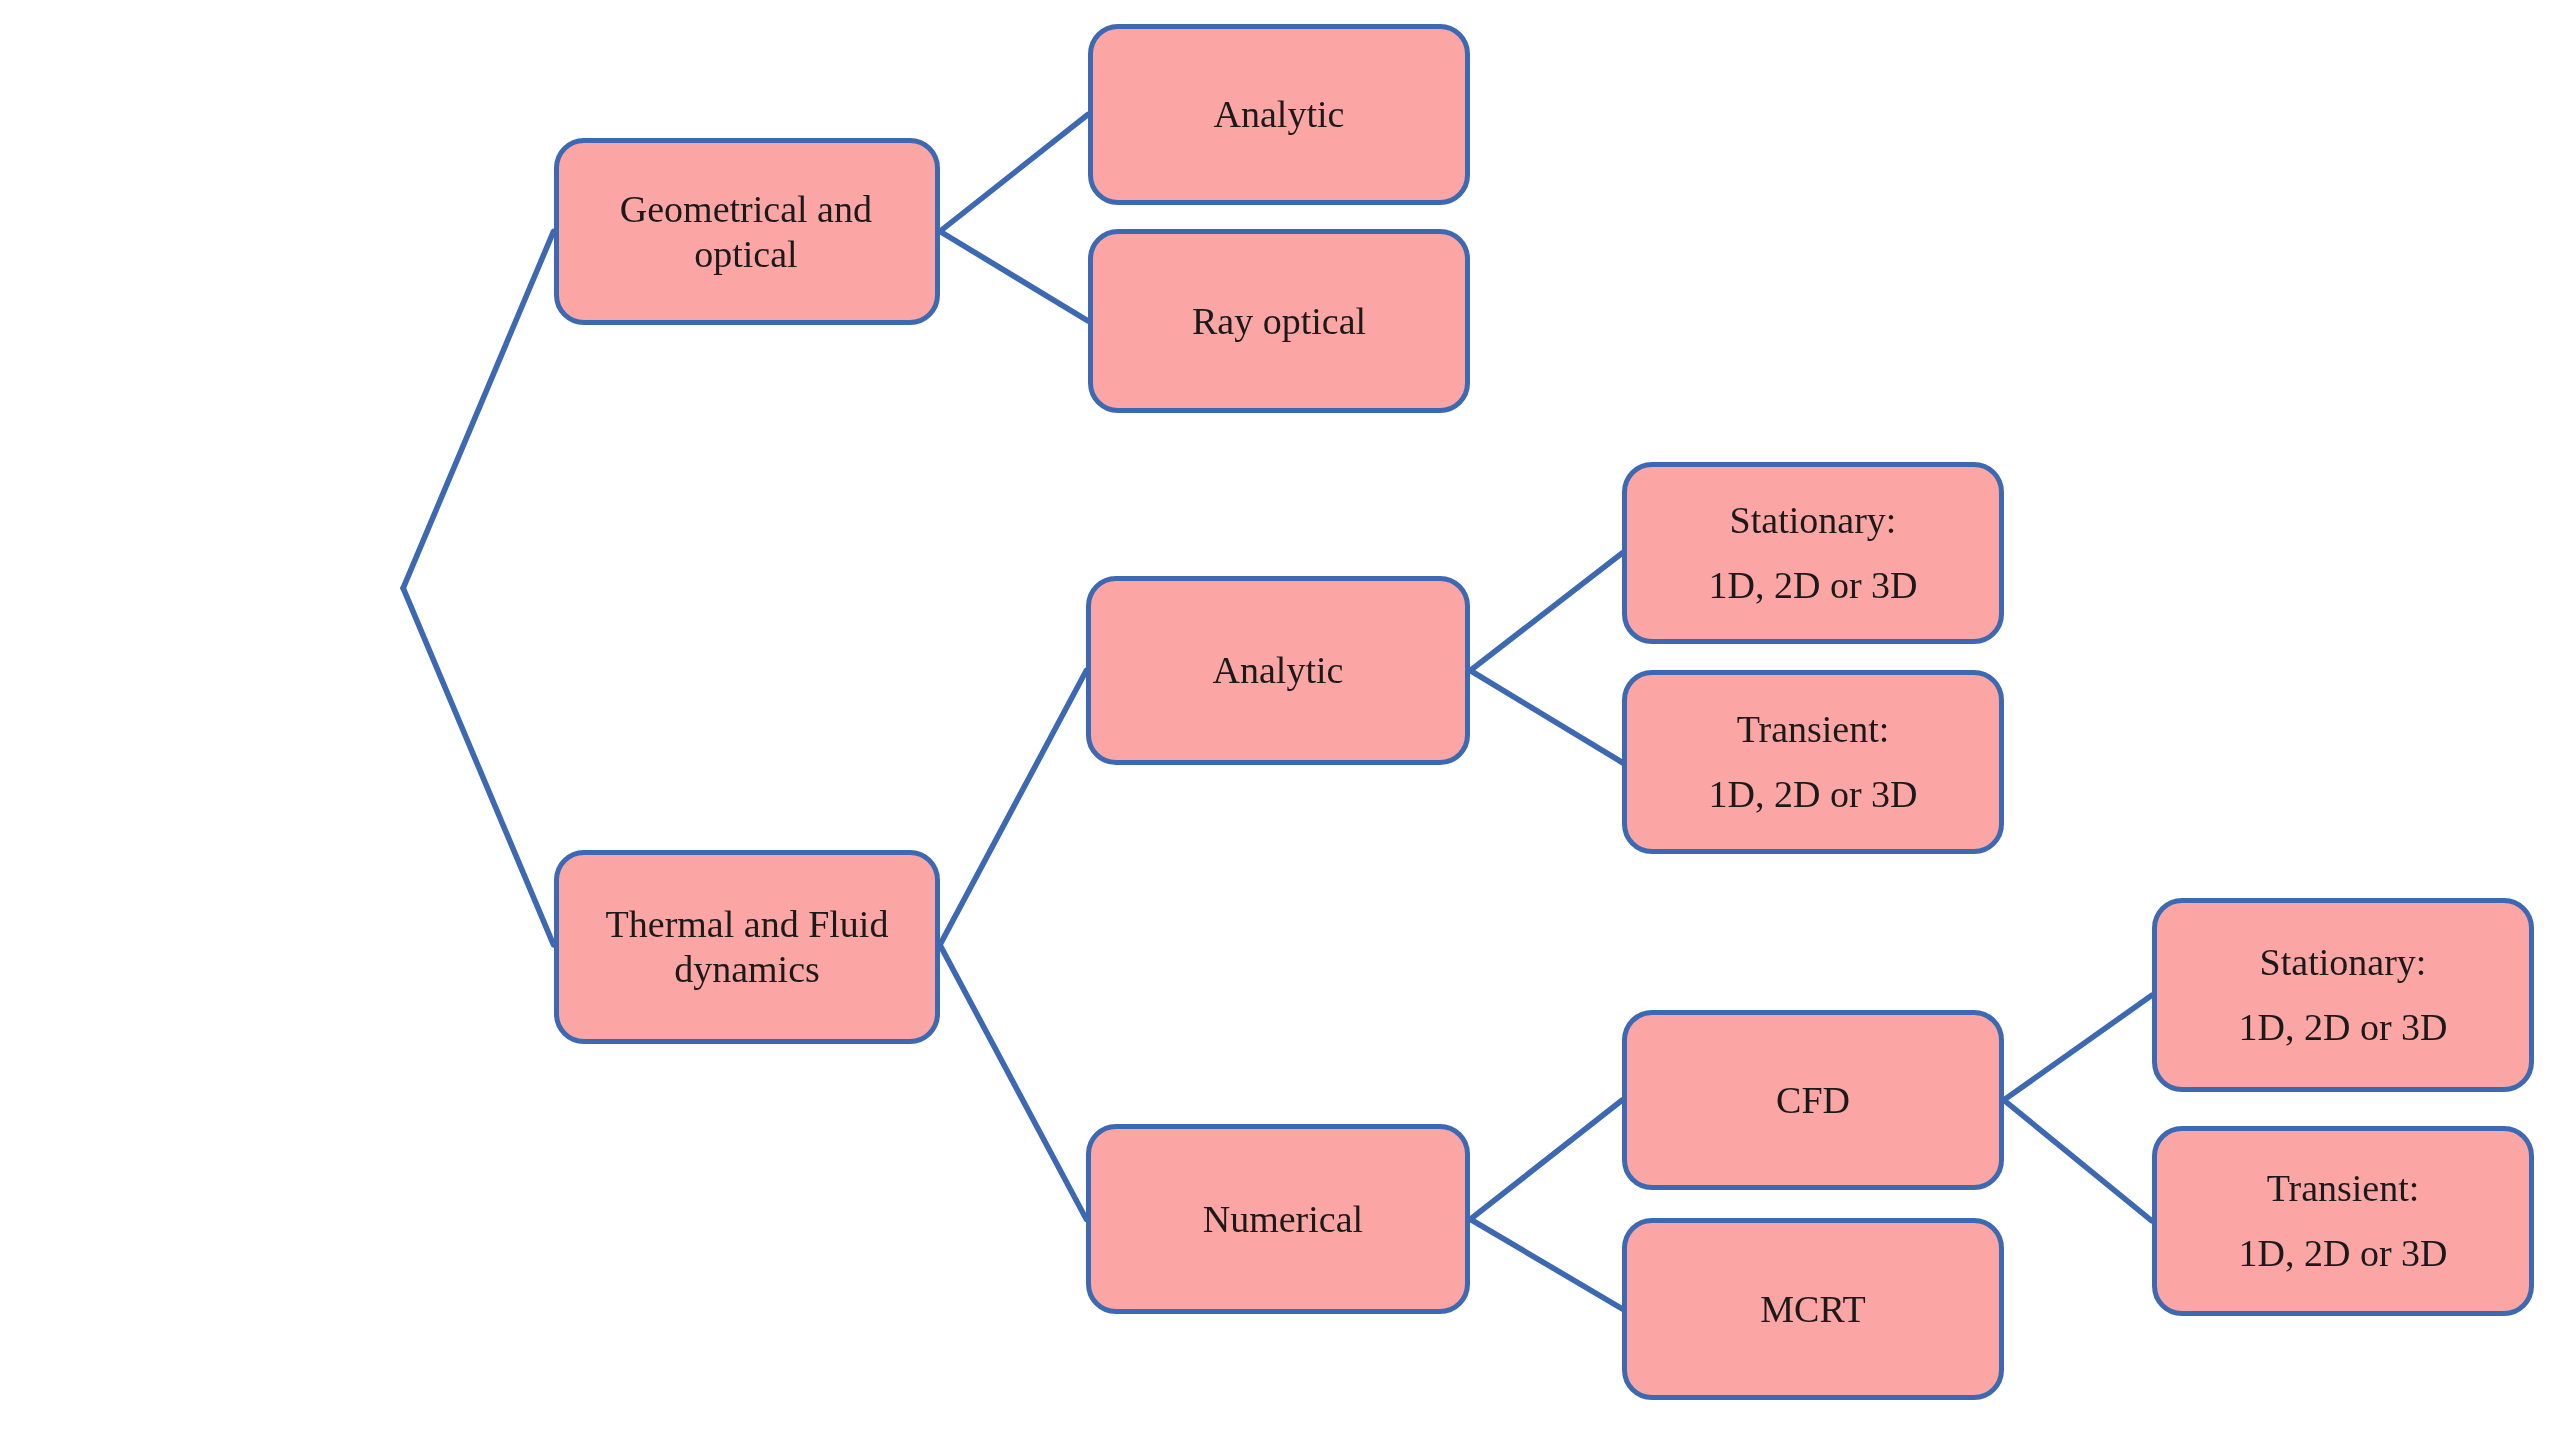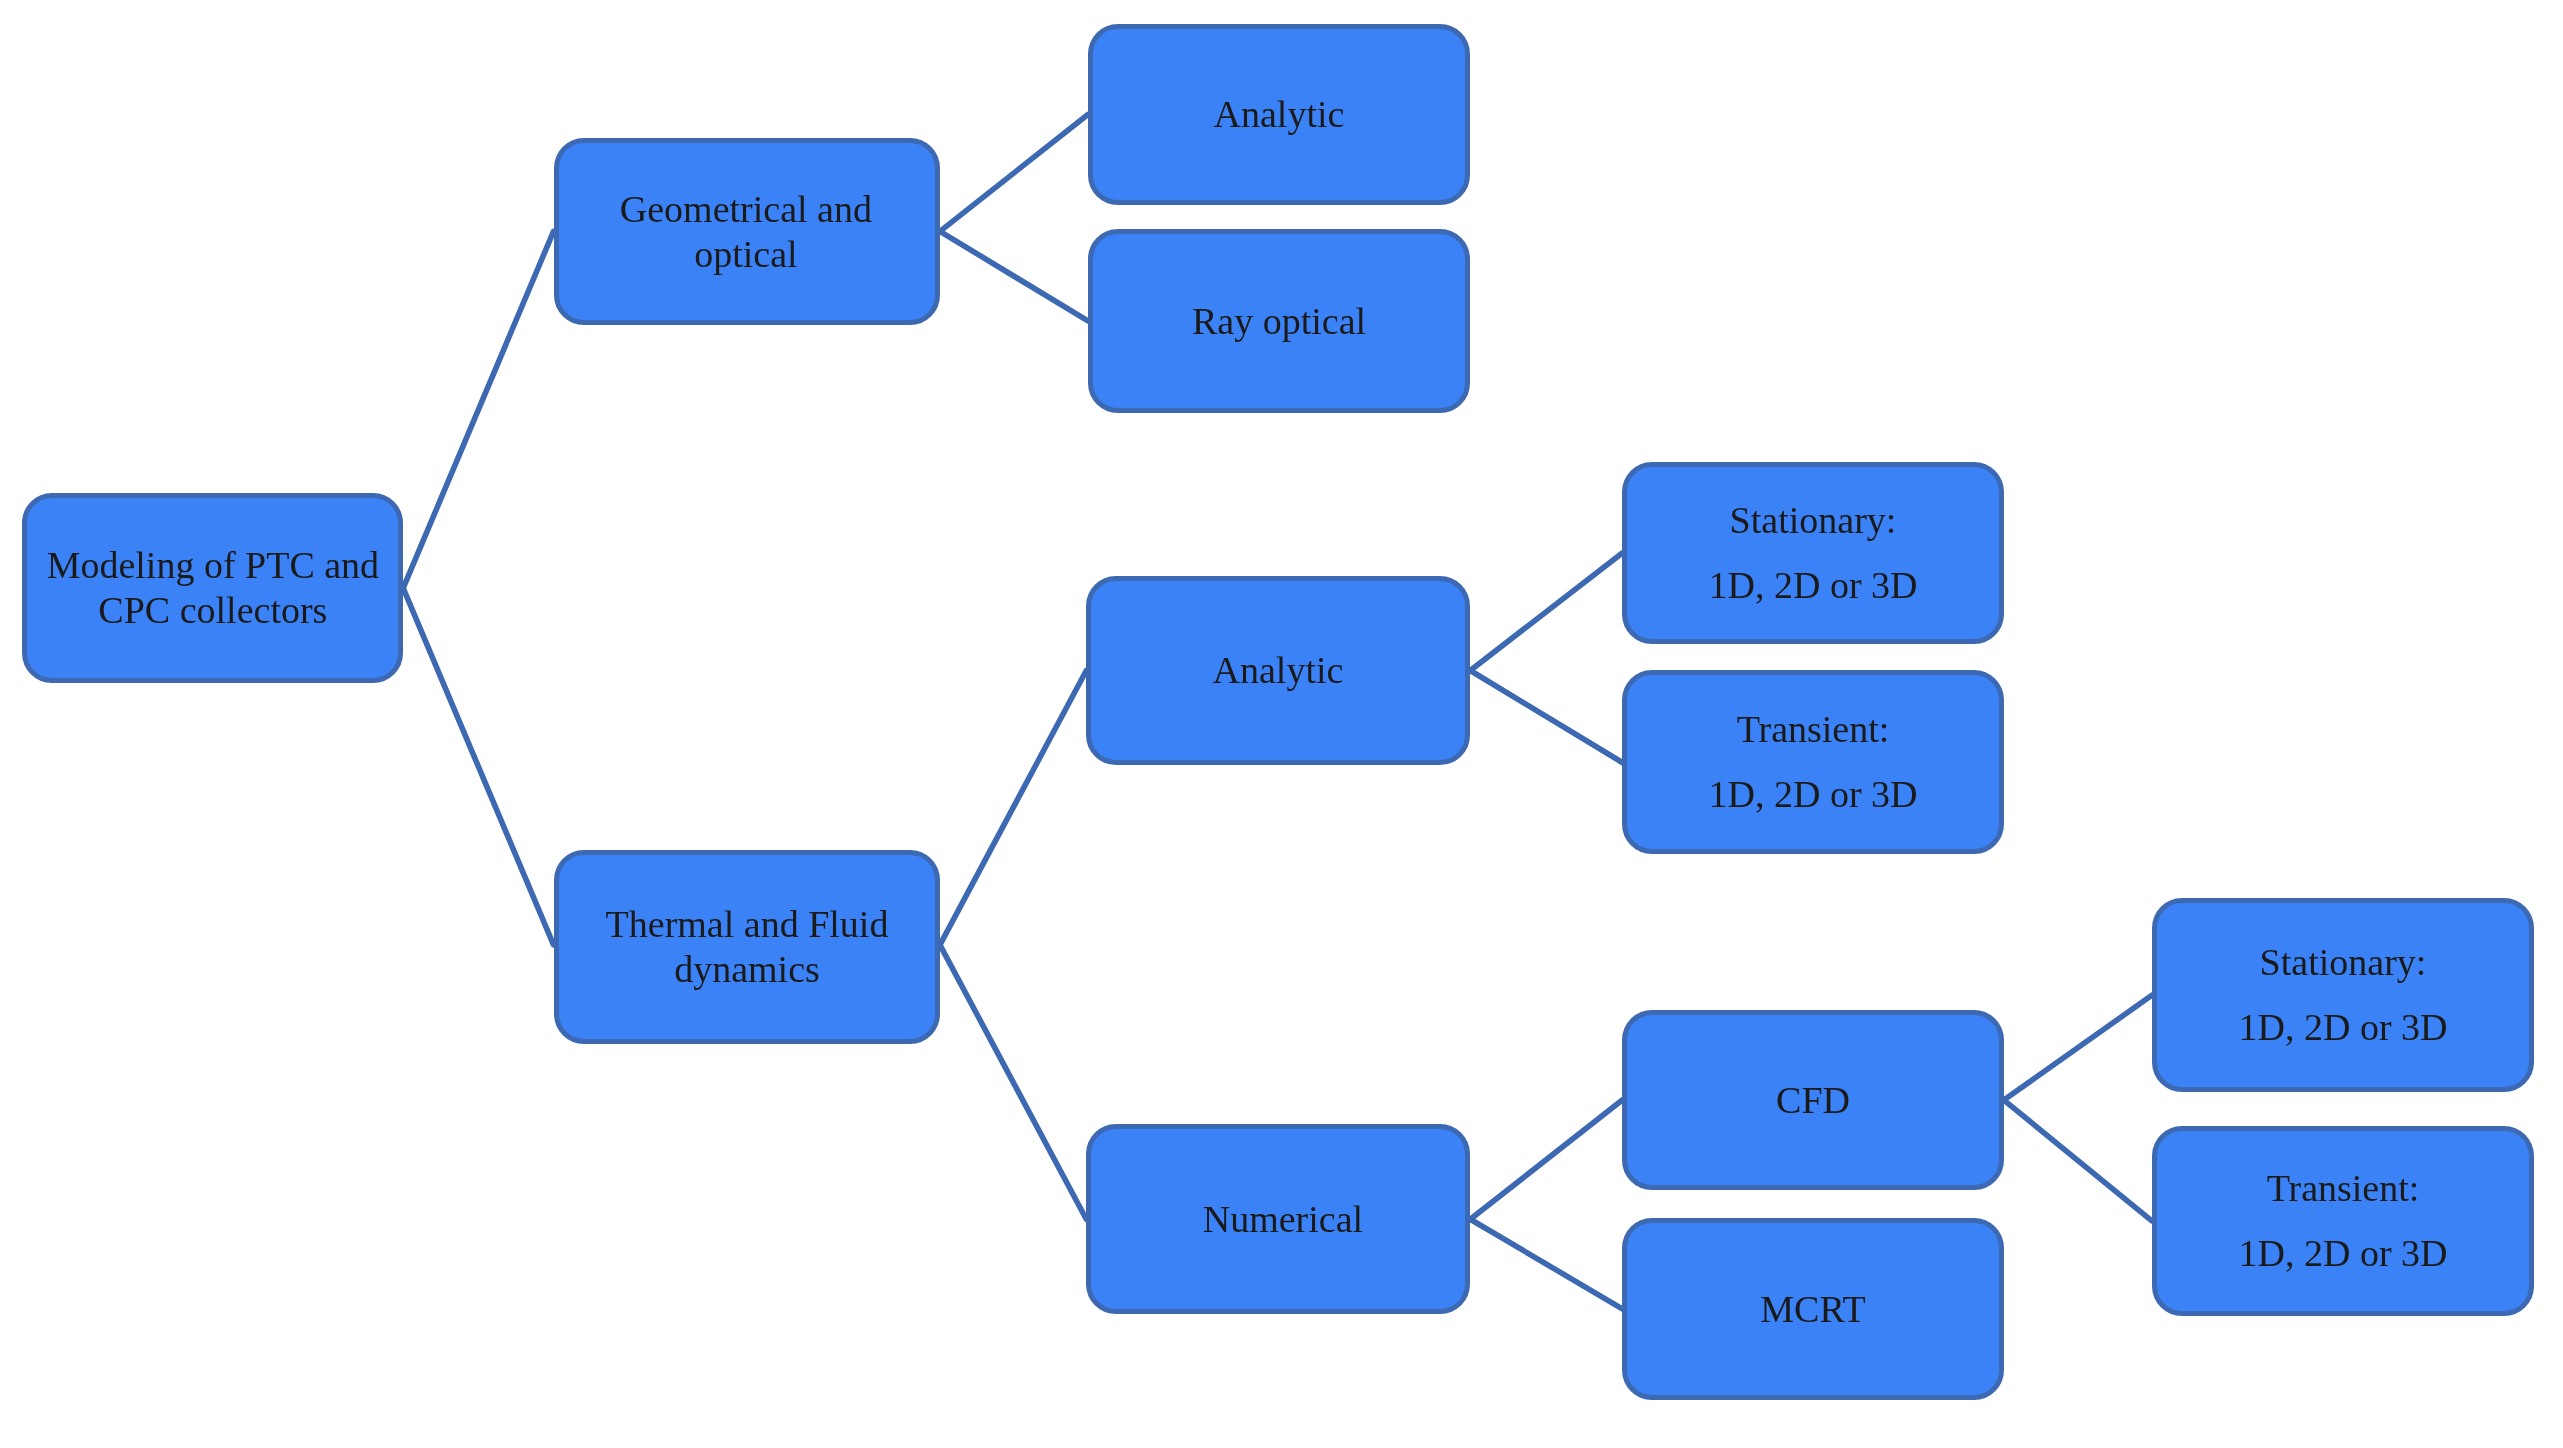--- a/index.html
+++ b/index.html
@@ -20,21 +20,21 @@
     left: 0;
     top: 0;
     width: 100%;
     height: 100%;
     z-index: 1;
   }
   .node {
     position: absolute;
     z-index: 2;
     box-sizing: border-box;
-    background: #3b82f6;
+    background: #fca5a5;
     border: 5.6px solid #3D68B2;
     border-radius: 30px;
     display: flex;
     flex-direction: column;
     align-items: center;
     justify-content: center;
     text-align: center;
     color: #1a1a1a;
     font-size: 38px;
     line-height: 1.18;
@@ -73,24 +73,20 @@
       <line x1="1175" y1="1181" x2="1358" y2="1524"></line>
       <line x1="1838" y1="838" x2="2028" y2="691"></line>
       <line x1="1838" y1="838" x2="2028" y2="953"></line>
       <line x1="1838" y1="1524" x2="2028" y2="1375"></line>
       <line x1="1838" y1="1524" x2="2028" y2="1636"></line>
       <line x1="2505" y1="1375" x2="2690" y2="1244"></line>
       <line x1="2505" y1="1375" x2="2690" y2="1526"></line>
     </g>
   </svg>
 
-  <div class="node" id="n-root">
-    <span>Modeling of PTC and</span>
-    <span>CPC collectors</span>
-  </div>
 
   <div class="node" id="n-geo">
     <span>Geometrical and</span>
     <span>optical</span>
   </div>
 
   <div class="node" id="n-analytic-o">
     <span>Analytic</span>
   </div>
 

